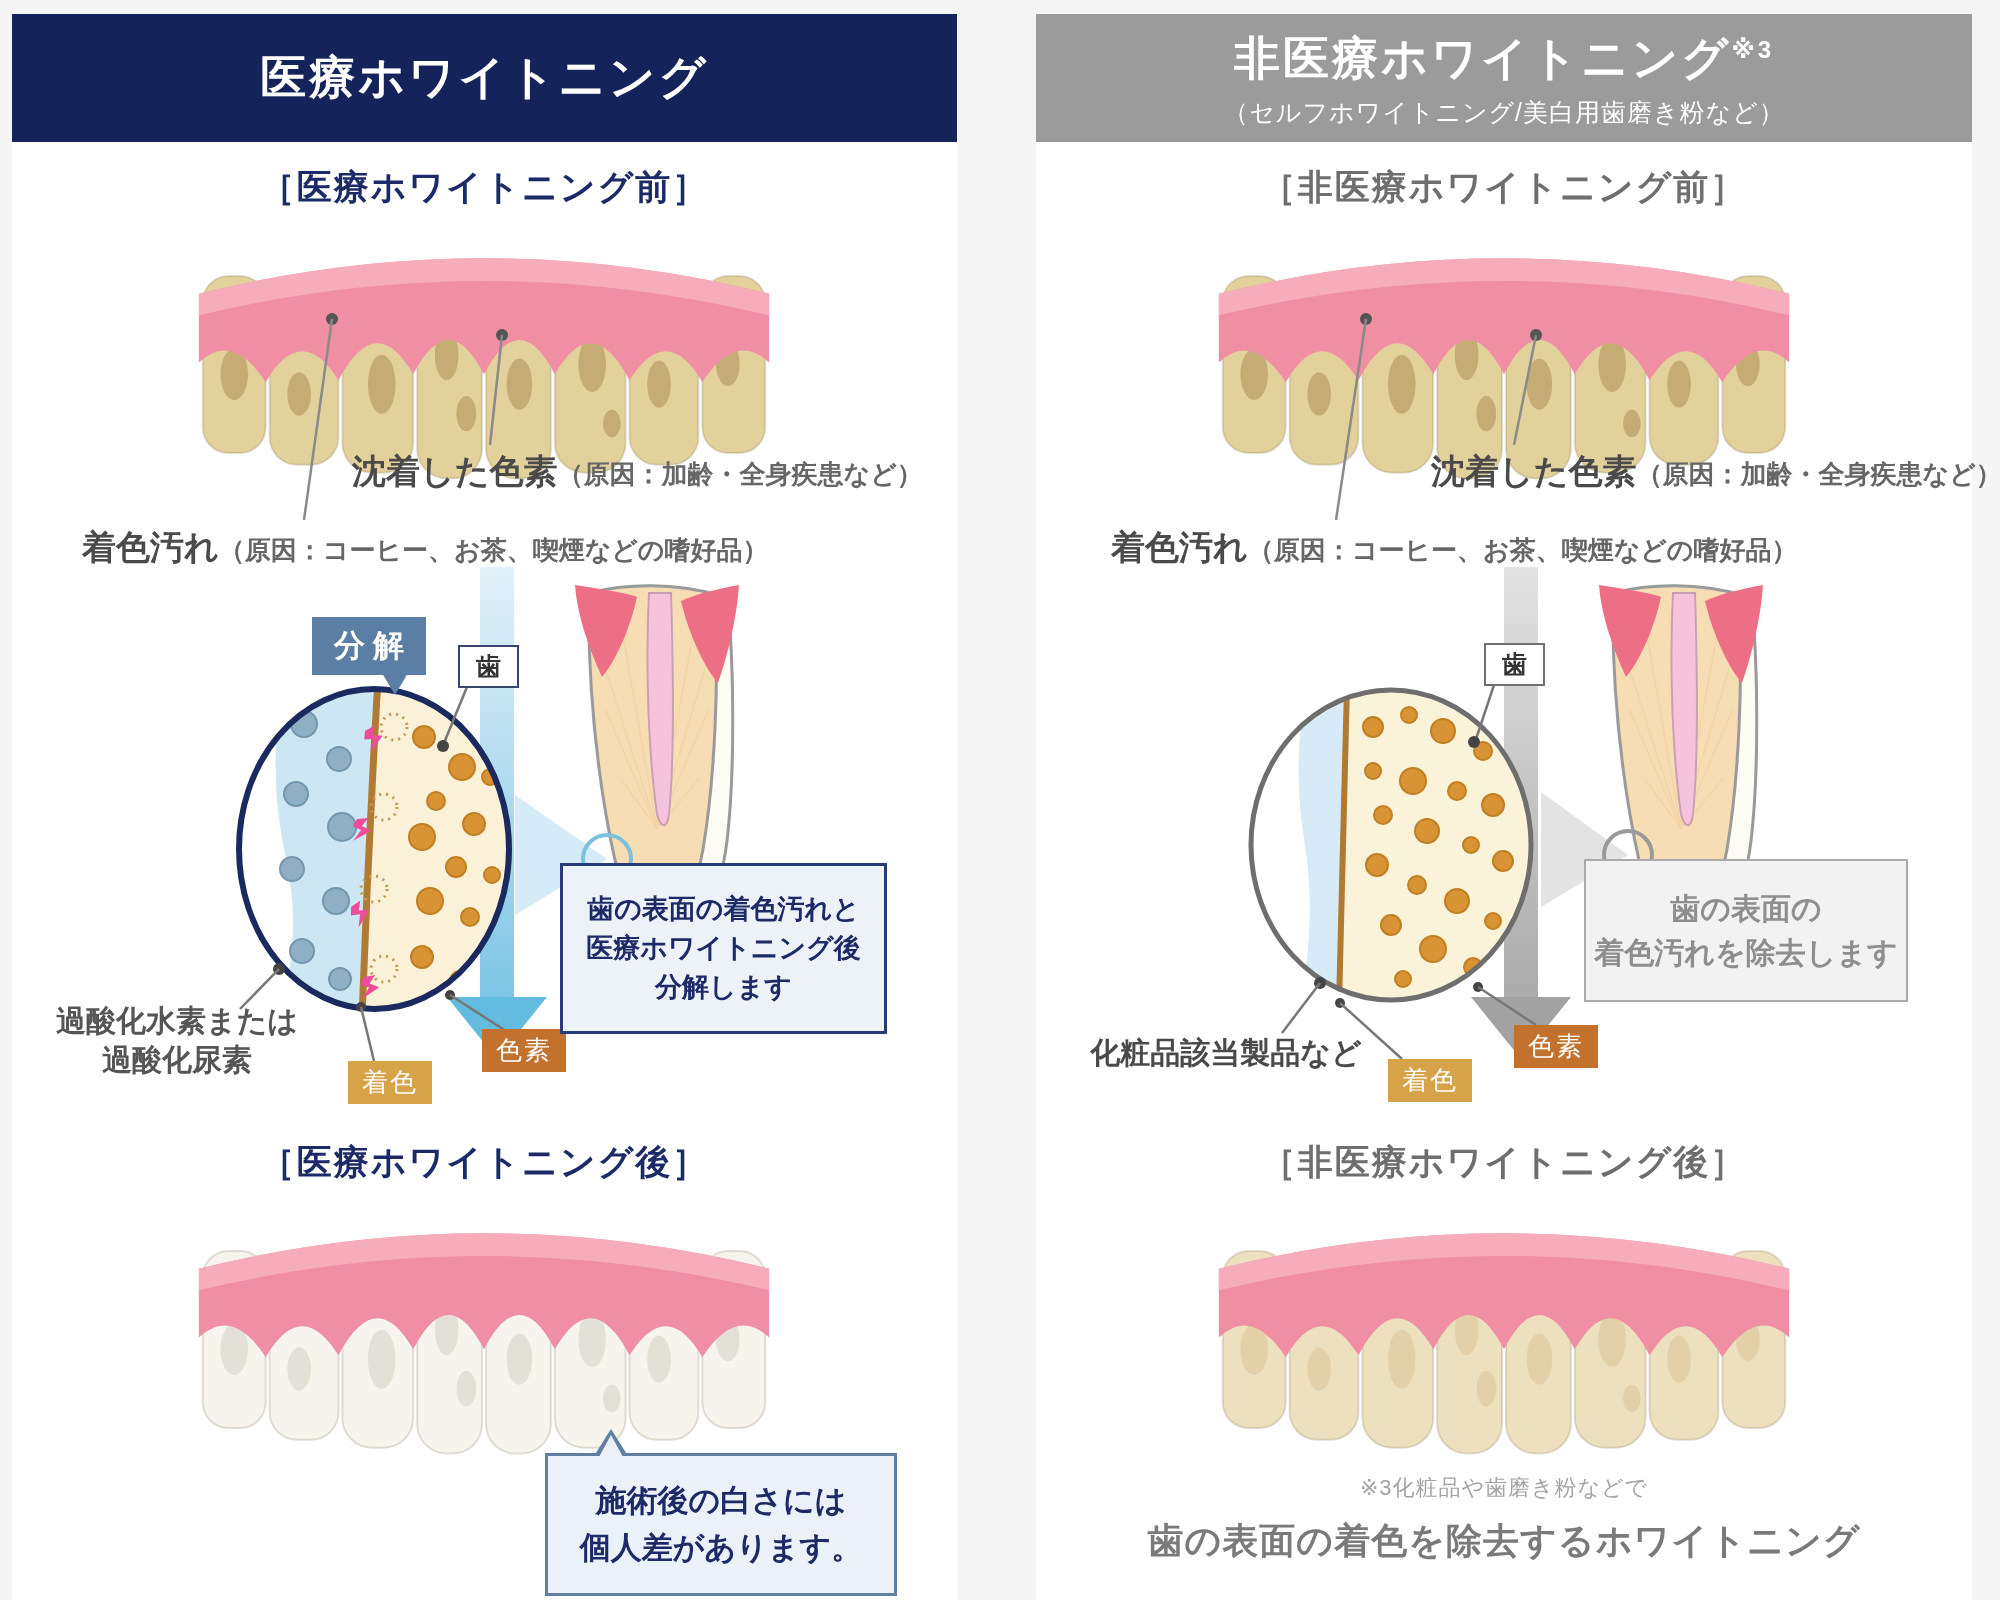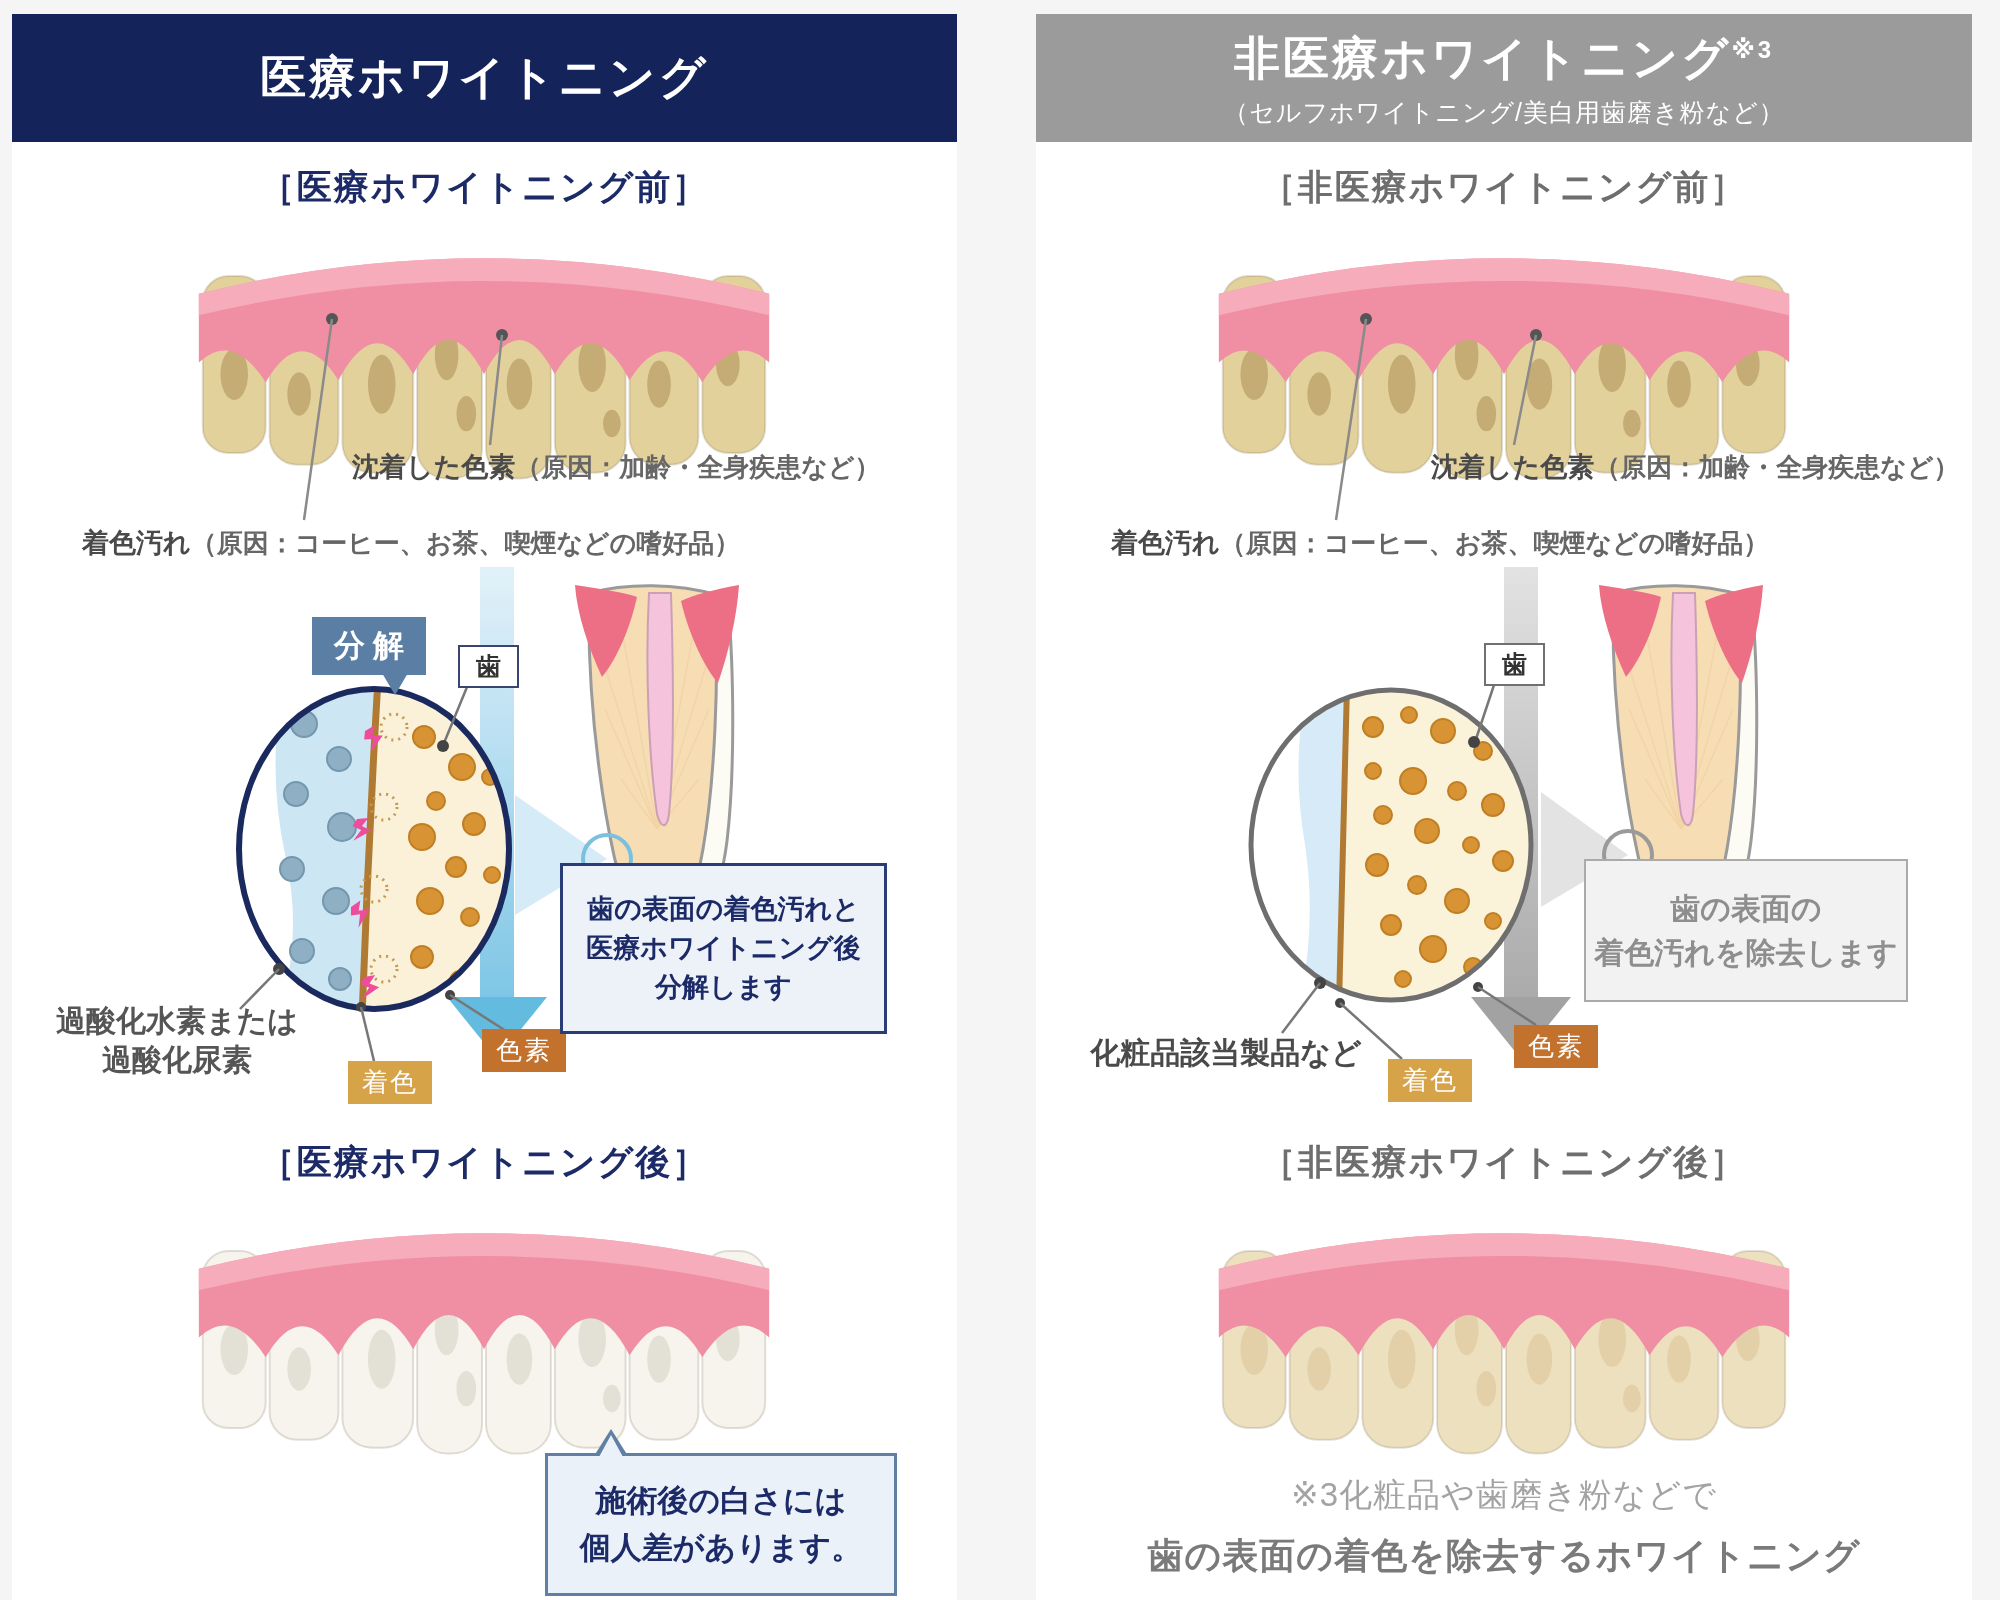--- a/index.html
+++ b/index.html
@@ -22,21 +22,21 @@
   .panel.left .section-title{color:var(--title-navy,#1C2B68);}
   .panel.right .section-title{color:var(--title-gray,#6E6E6E);}
 
   
   .fig{position:relative;height:350px;}
   .fig .teeth{position:absolute;top:0;width:590px;}
   .panel.left .fig .teeth{left:177px;}
   .panel.right .fig .teeth{left:173px;}
   .fig-overlay{position:absolute;inset:0;pointer-events:none;}
   .tooth-label{position:absolute;white-space:nowrap;}
-  .tooth-label .lbl{font-size:27px;font-weight:bold;color:var(--label-dark,#4A4A4A);font-family:Liberation Mono, monospace;}
+  .tooth-label .lbl{font-size:34px;font-weight:bold;color:var(--label-dark,#4A4A4A);font-family:Liberation Mono, monospace;}
   .tooth-label .cause{font-size:26px;font-weight:bold;color:var(--label-cause,#666666);}
 
   
   .teeth-stained{color:#E3D19C;--speck:rgba(150,118,58,.40);}
   .teeth-white{color:#F6F4ED;--speck:rgba(205,200,185,.45);}
   .teeth-cream{color:#EDE0BF;--speck:rgba(200,170,110,.28);}
 
   
   .mech{position:relative;height:550px;}
   .flow-shaft{position:absolute;left:468px;top:0;width:34px;height:430px;}
@@ -92,21 +92,21 @@
 
   .bubble{width:330px;margin:-4px 60px 0 auto;position:relative;
     background:#EBF1F8;border:3px solid #5F7FA5;color:var(--title-navy,#1B2F6B);
     font-size:31px;font-weight:bold;text-align:center;padding:22px 8px;line-height:1.5;}
   .bubble::before{content:"";position:absolute;top:-27px;left:46px;
     border-left:17px solid transparent;border-right:17px solid transparent;border-bottom:27px solid #5F7FA5;}
   .bubble::after{content:"";position:absolute;top:-21px;left:51px;
     border-left:12px solid transparent;border-right:12px solid transparent;border-bottom:22px solid #EBF1F8;}
 
   .footnote{text-align:center;margin-top:16px;}
-  .footnote .fn1{font-size:33px;color:var(--footnote-light,#A3A3A3);letter-spacing:1px;text-align:center;}
+  .footnote .fn1{font-size:22px;color:var(--footnote-light,#A3A3A3);letter-spacing:1px;text-align:center;}
   .footnote .fn2{font-size:36px;font-weight:bold;color:var(--footnote-dark,#7A7A7A);margin-top:14px;letter-spacing:1px;}
 
   svg{display:block;}
   .hidden-defs{position:absolute;width:0;height:0;overflow:hidden;}
 </style>
 </head>
 <body>
 
 <svg class="hidden-defs" aria-hidden="true">
   <defs>

